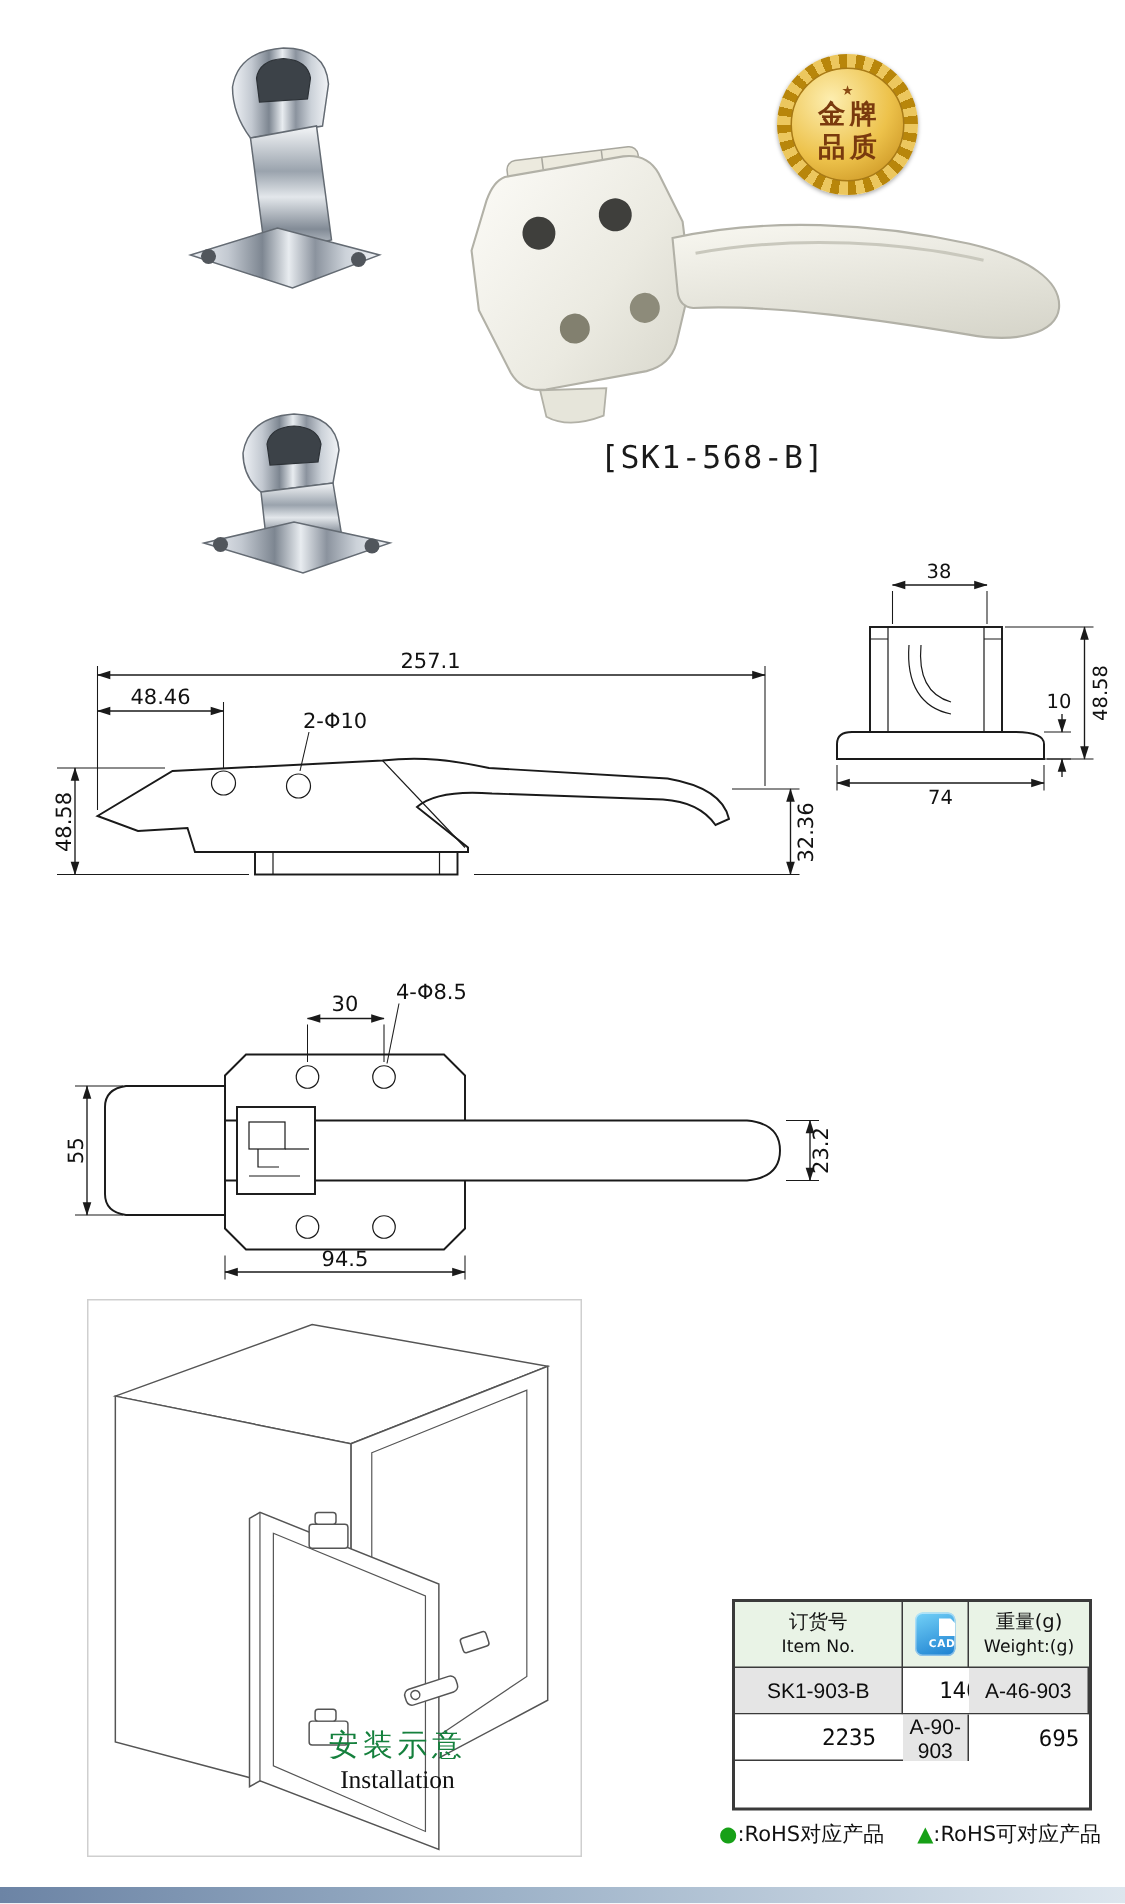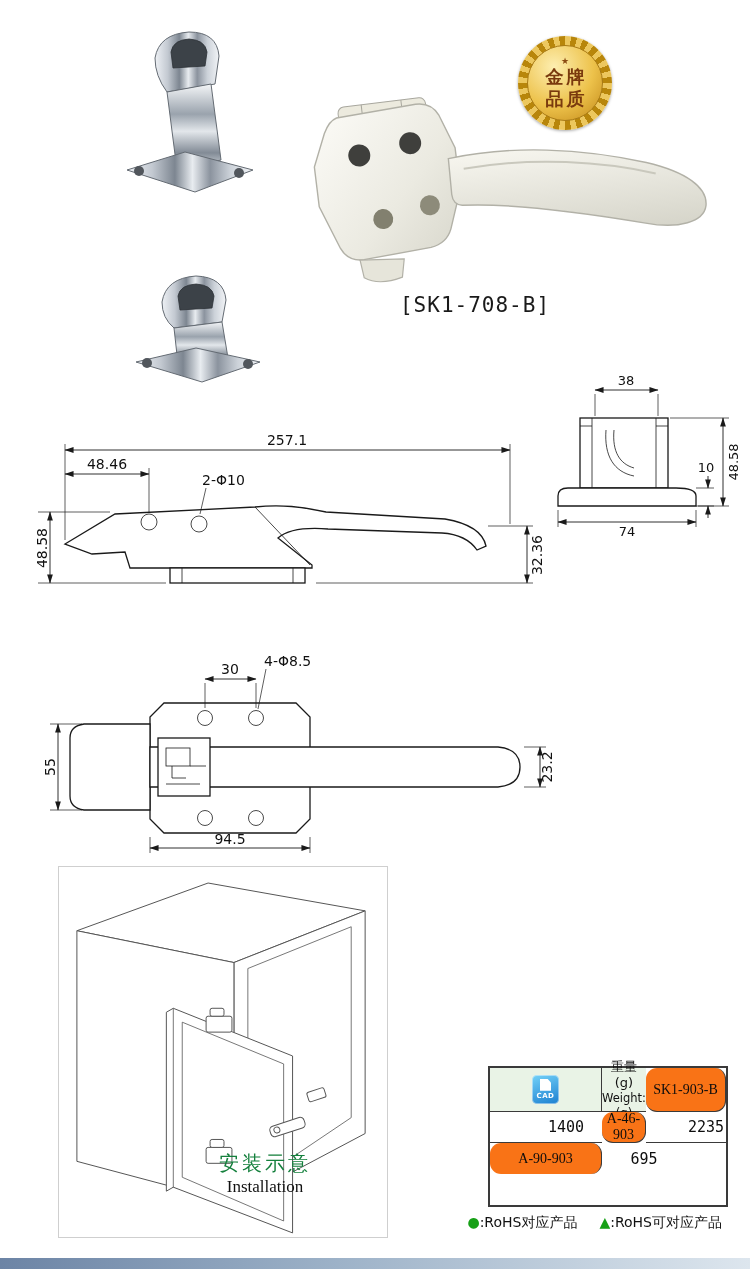--- a/index.html
+++ b/index.html
@@ -40,33 +40,33 @@
   
   .spec-table { position:absolute; left:488px; top:1066px; display:grid;
                 grid-template-columns:112px 44px 80px; grid-template-rows:44px 31px 31px 31px;
                 border:2px solid #3a3a3a; background:#fff; }
   .cell { border-right:1px solid #3a3a3a; border-bottom:1px solid #3a3a3a;
           display:flex; flex-direction:column; align-items:center; justify-content:center; text-align:center; }
   .cell.last-col { border-right:none; }
   .cell.last-row { border-bottom:none; }
   .cell.head { background:#e9f3e6; font-size:13px; line-height:1.25; color:#111; }
   .cell.head .en { font-size:11.5px; }
-  .cell.item { background:#f97316; font-family:Liberation Serif, serif; font-size:14px; color:#0d0d0d;border-radius:11px; }
+  .cell.item { background:#e5e5e5; font-family:Liberation Sans, sans-serif; font-size:14px; color:#0d0d0d; }
   .cell.val  { background:#fff; font-family:"DejaVu Sans Mono", monospace; font-size:15px; color:#0d0d0d;padding-left:40px; }
   .cell.cad-span { background:#fff; font-family:"DejaVu Sans Mono", monospace; font-size:15px; grid-row:2/5; }
   .cad-icon { width:27px; height:29px; border-radius:5px;
               background:linear-gradient(160deg,#74d2f8,#1b7fd0);
               box-shadow:inset 0 0 0 1px rgba(255,255,255,.45);
-              display:flex; flex-direction:column; align-items:center; justify-content:center; gap:1px; }
+              display:flex; flex-direction:column; align-items:flex-end; justify-content:center; gap:1px; }
   .cad-page { width:11px; height:12px; background:#fff; clip-path:polygon(0 0,68% 0,100% 32%,100% 100%,0 100%); }
   .cad-text { font-size:7px; font-weight:bold; color:#fff; letter-spacing:.5px; }
 
   
   .green { color:#17a017; }
-  .rohs-zh { position:absolute; left:360px; top:1214px; width:362px; text-align:right; font-size:14px; color:#111; }
+  .rohs-zh { position:absolute; left:372px; top:1214px; width:362px; text-align:right; font-size:14px; color:#111; }
   .rohs-zh .gap { display:inline-block; width:22px; }
   .rohs-en { position:absolute; left:58px; top:1236px; width:690px; font-size:15px; color:#111;
              font-family:"Liberation Serif", serif; }
   .rohs-en .gap { display:inline-block; width:20px; }
 
   .footer-bar { position:absolute; left:0; top:1258px; width:750px; height:11px;
                 background:linear-gradient(90deg,#6c84a5 0%, #9db2c8 45%, #dde6ee 100%); }
 </style>
 </head>
 <body>
@@ -123,21 +123,21 @@
       <path d="M90,34 L170,30 Q186,30 192,44 L204,78 L204,120 L190,158 Q184,172 168,174 L100,178 Q84,178 78,164 L62,120 L62,80 L76,48 Q82,36 90,34 Z" fill="url(#bodyGrad)" stroke="#b2b1a7" stroke-width="1.4"></path>
       <circle cx="108" cy="74" r="11" fill="#3f3f3c"></circle>
       <circle cx="160" cy="68" r="11" fill="#3f3f3c"></circle>
       <circle cx="124" cy="140" r="10" fill="#82806f"></circle>
       <circle cx="172" cy="132" r="10" fill="#8d8b7a"></circle>
       <path d="M196,88 C260,82 330,94 392,116 C430,130 450,148 446,166 C442,182 416,186 384,176 C330,160 258,140 204,136 Q195,134 195,124 Z" fill="url(#armGrad)" stroke="#b2b1a7" stroke-width="1.4"></path>
       <path d="M210,100 C280,96 350,110 400,128" fill="none" stroke="#c9c8bd" stroke-width="2"></path>
       <path d="M96,178 L140,182 L136,200 Q112,206 98,196 Z" fill="#e6e5da" stroke="#b2b1a7" stroke-width="1.2"></path>
     </g>
   </svg>
-  <div class="part-label" style="left:385px; top:293px; width:180px;">[SK1-708-B]</div>
+  <div class="part-label" style="left:385px; top:293px; width:180px;">[SK1-568-B]</div>
 
   <svg class="abs" style="left:120px; top:262px;" width="150" height="125" viewBox="0 0 150 125">
     <path d="M42,40 Q46,16 76,14 Q104,15 106,38 L102,60 L54,66 Q42,56 42,40 Z" fill="url(#chromeH)" stroke="#646b73" stroke-width="1"></path>
     <path d="M58,34 Q60,23 76,22 Q92,23 94,34 L92,46 L60,48 Z" fill="#3c4248" stroke="#2c3136" stroke-width="0.8"></path>
     <path d="M54,66 L102,60 L108,96 L58,102 Z" fill="url(#chromeV)" stroke="#646b73" stroke-width="1"></path>
     <path d="M16,100 L76,86 L140,100 L82,120 Z" fill="url(#chromeH)" stroke="#646b73" stroke-width="1"></path>
     <circle cx="27" cy="101" r="5" fill="#51565c"></circle>
     <circle cx="128" cy="102" r="5" fill="#51565c"></circle>
   </svg>
 
@@ -283,20 +283,24 @@
         <rect x="250" y="224" width="18" height="10" rx="2" transform="rotate(-18 259 229)"></rect>
       </g>
     </svg>
   </div>
   <div class="install-caption">
     <div class="cap-zh">安装示意</div>
     <div class="cap-en">Installation</div>
   </div>
 
   <div class="spec-table">
+    <div class="cell head">
+      <div>订货号</div>
+      <div class="en">Item No.</div>
+    </div>
     <div class="cell head">
       <div class="cad-icon">
         <div class="cad-page"></div>
         <div class="cad-text">CAD</div>
       </div>
     </div>
     <div class="cell head last-col">
       <div>重量(g)</div>
       <div class="en">Weight:(g)</div>
     </div>

